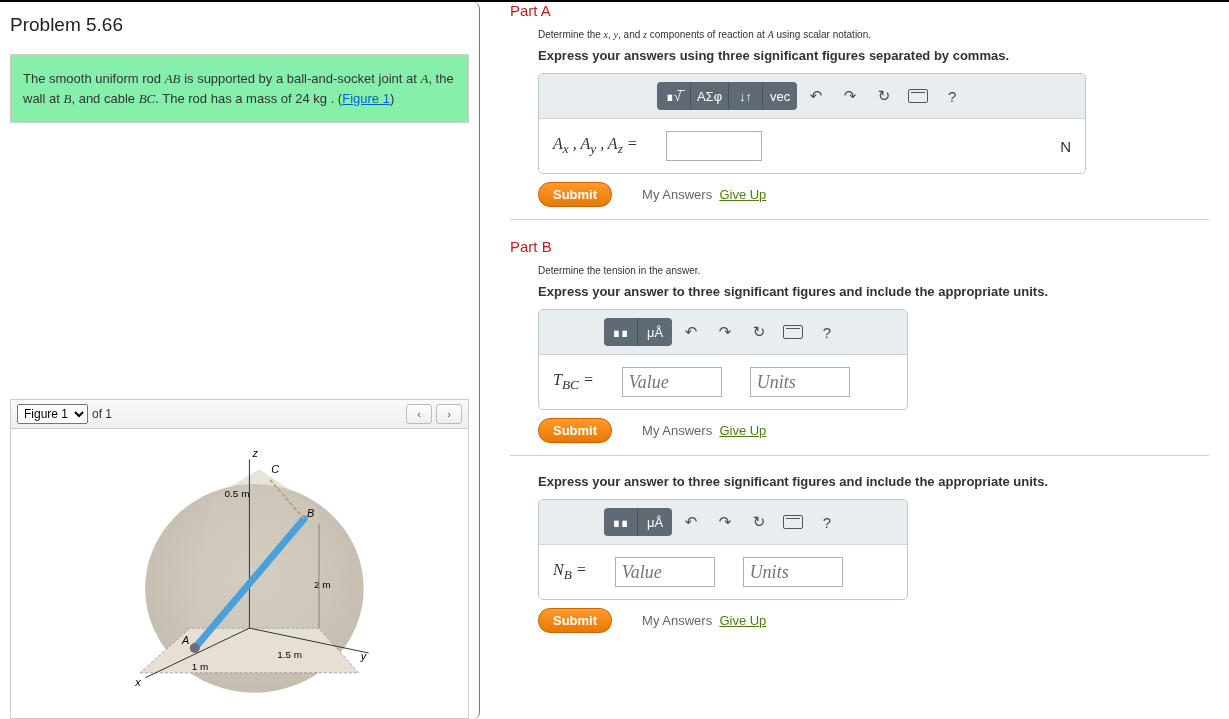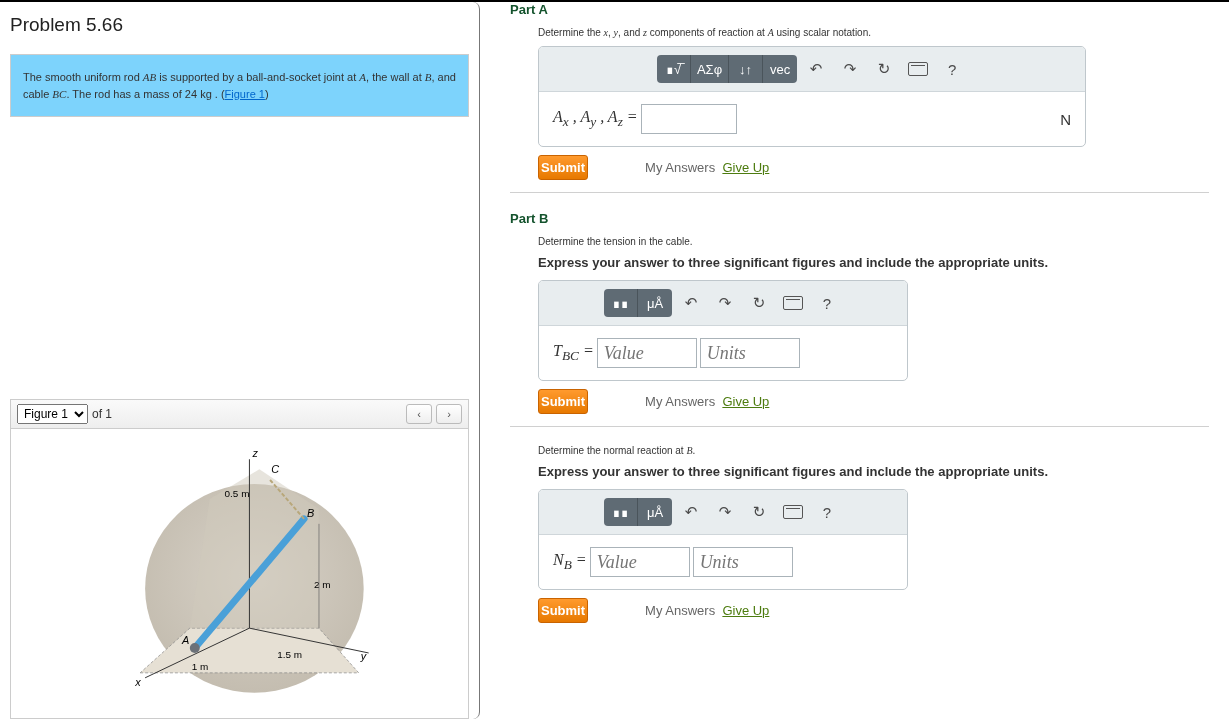--- a/index.html
+++ b/index.html
@@ -28,23 +28,23 @@
     overflow: hidden;
   }
   .problem-title {
     font-size: 19px;
     color: #222;
     margin-bottom: 18px;
     font-weight: normal;
   }
   .problem-box {
     border: 1px solid #ccc;
-    background: #7dd3fc;
+    background: #86efac;
     padding: 14px 12px;
-    font-size: 11px;
+    font-size: 13px;
     line-height: 1.5;
     color: #333;
   }
   .it { font-style: italic; font-family: "Times New Roman", serif; }
   .lnk { color: #0066cc; text-decoration: underline; cursor: pointer; }
 
   .figure-wrap { margin-top: auto; }
   .figure-bar {
     display: flex;
     align-items: center;
@@ -72,21 +72,21 @@
   .figure-img {
     border: 1px solid #ccc;
     border-top: none;
     height: 290px;
     position: relative;
     background: #fff;
   }
   .fig-svg { width: 100%; height: 100%; }
 
   .part { margin-bottom: 18px; }
-  .part-title { font-size: 13px; font-weight: bold; color: #14532d; margin-bottom: 10px; }
+  .part-title { font-size: 15px; font-weight: normal; color: #b91c1c; margin-bottom: 10px; }
   .part-body { padding-left: 28px; }
   .prompt { font-size: 10px; margin-bottom: 8px; }
   .instr { font-size: 13px; font-weight: bold; margin-bottom: 10px; }
 
   .ans-box {
     border: 1px solid #bfc7cc;
     border-radius: 5px;
     background: #fff;
     padding: 0;
     margin-bottom: 8px;
@@ -139,21 +139,21 @@
     content: "";
     position: absolute;
     top: 2px; left: 2px; right: 2px; bottom: 2px;
     border-top: 1px solid #555;
   }
 
   .ans-row {
     padding: 12px 14px;
     display: flex;
     align-items: center;
-    gap: 3px;
+    gap: 28px;
     font-family: "Times New Roman", serif;
     font-size: 16px;
   }
   .ans-row .lhs { font-style: italic; }
   .txt-in {
     border: 1px solid #aab3b9;
     height: 30px;
     width: 96px;
     padding: 2px 6px;
     font-size: 15px;
@@ -174,26 +174,26 @@
     font-size: 15px;
     color: #333;
   }
 
   .actions { display: flex; align-items: center; gap: 30px; font-size: 13px; }
   .submit-btn {
     background: linear-gradient(#ff9a2e,#e77900);
     color: #fff;
     font-weight: bold;
     border: 1px solid #c96300;
-    border-radius: 3px;
-    padding: 4px 2px;
+    border-radius: 12px;
+    padding: 4px 14px;
     cursor: pointer;
     font-size: 13px;
   }
-  .my-ans { color: #666; margin-left: 27px; }
+  .my-ans { color: #666; }
   .give-up { color: #4d7c0f; text-decoration: underline; cursor: pointer; }
 
   hr.sep { border: none; border-top: 1px solid #d0d0d0; margin: 12px 0 14px -28px; }
 
   .ans-box.narrow { width: 370px; }
   .ans-box.wide { width: 548px; }
 </style>
 </head>
 <body>
 
@@ -258,20 +258,21 @@
   </div>
 
   <div class="right-col">
 
     <div class="part">
       <div class="part-title">Part A</div>
       <div class="part-body">
         <div class="prompt">
           <span>Determine the </span><span class="it">x</span><span>, </span><span class="it">y</span><span>, and </span><span class="it">z</span><span> components of reaction at </span><span class="it">A</span><span> using scalar notation.</span>
         </div>
+        <div class="instr">Express your answers using three significant figures separated by commas.</div>
 
         <div class="ans-box wide">
           <div class="toolbar">
             <div class="tb-group">
               <div class="tb-btn">∎√̅</div>
               <div class="tb-btn">ΑΣφ</div>
               <div class="tb-btn">↓↑</div>
               <div class="tb-btn">vec</div>
             </div>
             <div class="tb-plain">↶</div>
@@ -292,21 +293,21 @@
           <button class="submit-btn">Submit</button>
           <span><span class="my-ans">My Answers</span>&nbsp;&nbsp;<span class="give-up">Give Up</span></span>
         </div>
         <hr class="sep">
       </div>
     </div>
 
     <div class="part">
       <div class="part-title">Part B</div>
       <div class="part-body">
-        <div class="prompt">Determine the tension in the cable.</div>
+        <div class="prompt">Determine the tension in the answer.</div>
         <div class="instr">Express your answer to three significant figures and include the appropriate units.</div>
 
         <div class="ans-box narrow">
           <div class="toolbar">
             <div class="tb-group">
               <div class="tb-btn">∎∎</div>
               <div class="tb-btn">μÅ</div>
             </div>
             <div class="tb-plain">↶</div>
             <div class="tb-plain">↷</div>
@@ -325,23 +326,20 @@
         <div class="actions">
           <button class="submit-btn">Submit</button>
           <span><span class="my-ans">My Answers</span>&nbsp;&nbsp;<span class="give-up">Give Up</span></span>
         </div>
         <hr class="sep">
       </div>
     </div>
 
     <div class="part">
       <div class="part-body">
-        <div class="prompt">
-          <span>Determine the normal reaction at </span><span class="it">B</span><span>.</span>
-        </div>
         <div class="instr">Express your answer to three significant figures and include the appropriate units.</div>
 
         <div class="ans-box narrow">
           <div class="toolbar">
             <div class="tb-group">
               <div class="tb-btn">∎∎</div>
               <div class="tb-btn">μÅ</div>
             </div>
             <div class="tb-plain">↶</div>
             <div class="tb-plain">↷</div>

